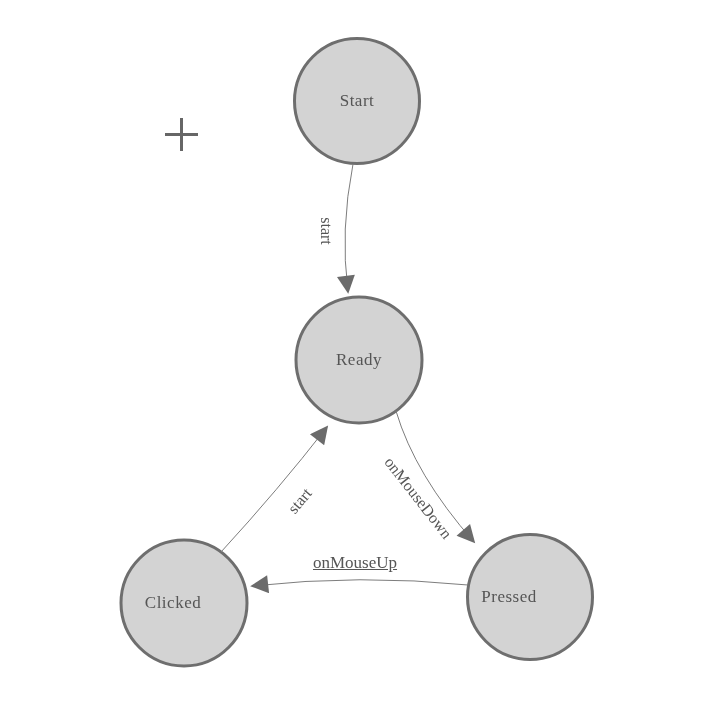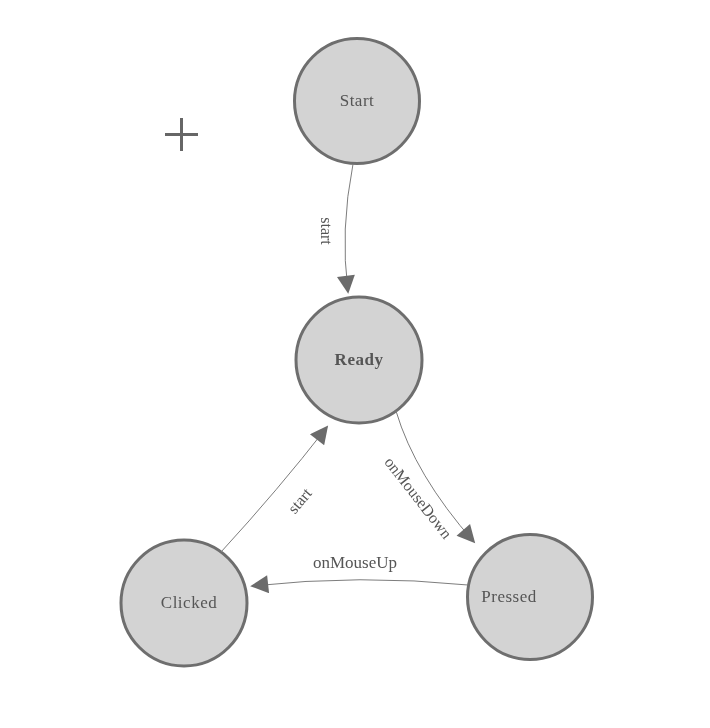--- a/index.html
+++ b/index.html
@@ -74,22 +74,22 @@
     <circle class="node-circle" cx="184" cy="603" r="63"></circle>
     <circle class="node-circle" cx="530" cy="597" r="62.5"></circle>
 
     <path class="edge-path" marker-end="url(#arrowhead)" d="M 353 164 Q 340 230 348 292"></path>
     <path class="edge-path" marker-end="url(#arrowhead)" d="M 221 552 Q 278 490 327 427"></path>
     <path class="edge-path" marker-end="url(#arrowhead)" d="M 396 411 Q 415 475 474 542"></path>
     <path class="edge-path" marker-end="url(#arrowhead)" d="M 468 585 Q 360 574 252 586"></path>
   </svg>
 
   <div class="label node-label" style="left: 357px; top: 101px; transform: translate(-50%, -50%) rotate(0deg);">Start</div>
-  <div class="label node-label" style="left: 359px; top: 360px; transform: translate(-50%, -50%) rotate(0deg); font-weight: bold;">Ready</div>
-  <div class="label node-label" style="left: 189px; top: 603px; transform: translate(-50%, -50%) rotate(0deg);">Clicked</div>
+  <div class="label node-label" style="left: 359px; top: 360px; transform: translate(-50%, -50%) rotate(0deg);">Ready</div>
+  <div class="label node-label" style="left: 173px; top: 603px; transform: translate(-50%, -50%) rotate(0deg);">Clicked</div>
   <div class="label node-label" style="left: 509px; top: 597px; transform: translate(-50%, -50%) rotate(0deg);">Pressed</div>
 
   <div class="label edge-label" style="left: 326px; top: 231px; transform: translate(-50%, -50%) rotate(90deg);">start</div>
   <div class="label edge-label" style="left: 300px; top: 501px; transform: translate(-50%, -50%) rotate(-50deg);">start</div>
   <div class="label edge-label" style="left: 418px; top: 498px; transform: translate(-50%, -50%) rotate(52deg);">onMouseDown</div>
-  <div class="label edge-label horizontal" style="left: 355px; top: 563px; transform: translate(-50%, -50%) rotate(0deg);">onMouseUp</div>
+  <div class="label edge-label horizontal" style="left: 355px; top: 563px; transform: translate(-50%, -50%) rotate(0deg); text-decoration: underline;">onMouseUp</div>
 
 </div>
 
 </body></html>

